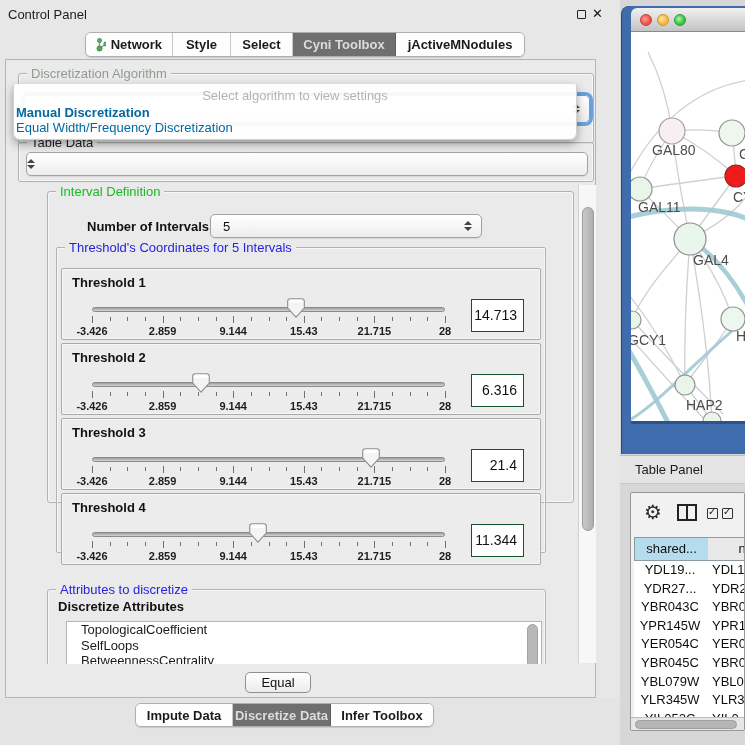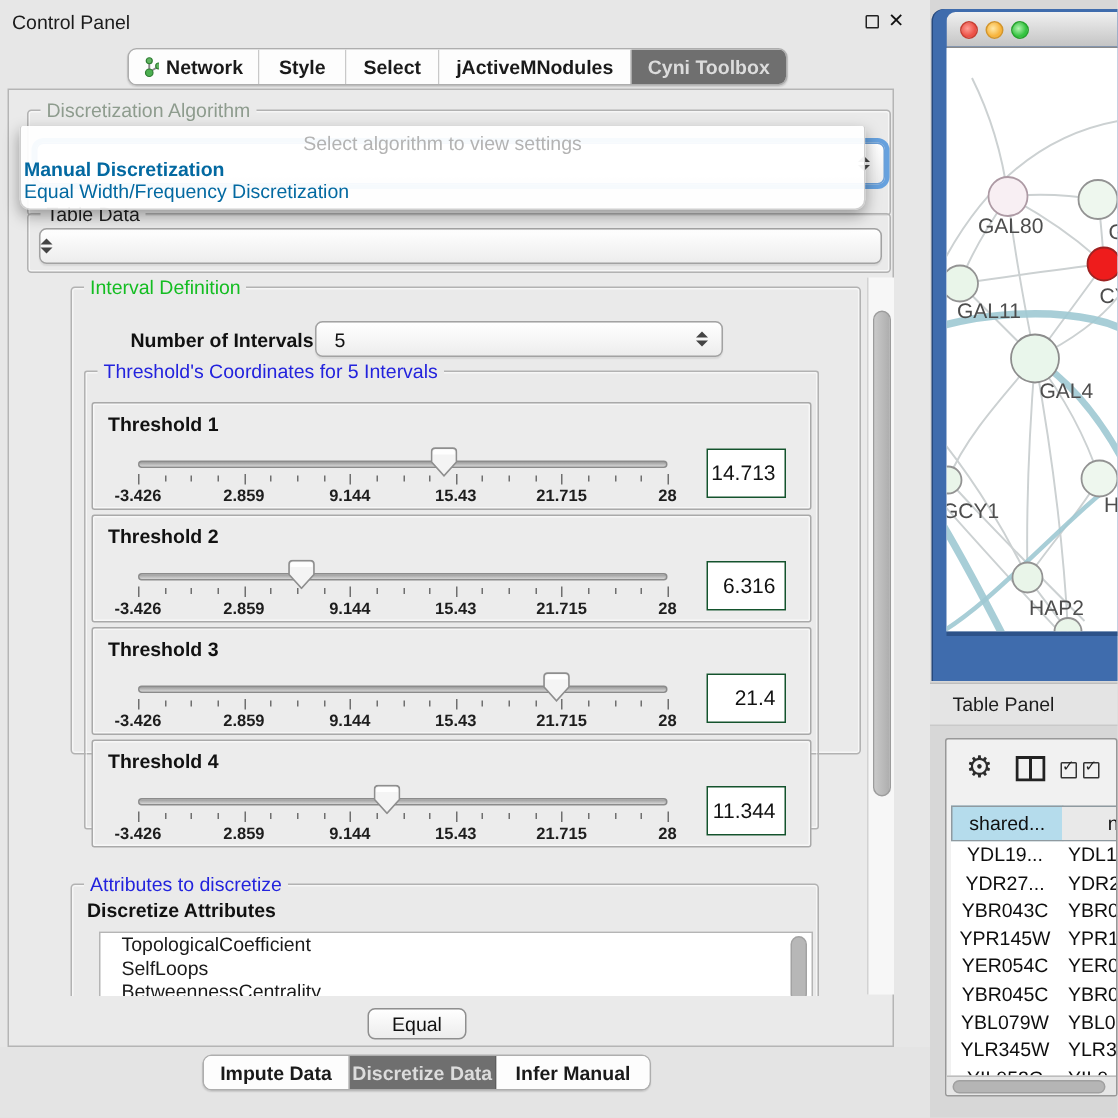--- a/index.html
+++ b/index.html
@@ -142,25 +142,25 @@
           <circle cx="9.8" cy="7" r="2" fill="#62b562" stroke="#2e7d32" stroke-width="0.8"></circle>
         </svg>
         <span>Network</span>
       </div>
       <div class="seg-tab" style="width: 58px;">
         <span>Style</span>
       </div>
       <div class="seg-tab" style="width: 62px;">
         <span>Select</span>
       </div>
+      <div class="seg-tab selected" style="width: 103px;">
+        <span>Cyni Toolbox</span>
+      </div>
       <div class="seg-tab" style="width: 128px;">
         <span>jActiveMNodules</span>
-      </div>
-      <div class="seg-tab selected" style="width: 103px;">
-        <span>Cyni Toolbox</span>
       </div>
     </div>
 
   <div id="cp-content">
 
     <div class="group" style="left:12px; top:13px; width:576px; height:71px;">
       <span class="group-title t-faded">Discretization Algorithm</span>
     </div>
     <div id="algo-combo" class="combo" style="left:18px; top:35px; width:566px; height:28px;">
       <span class="val"></span>
@@ -376,21 +376,21 @@
 
   <div id="bottom-strip"></div>
   <div id="bottom-tabs" class="seg">
       <div class="seg-tab" style="width: 97px;">
         <span>Impute Data</span>
       </div>
       <div class="seg-tab selected" style="width: 98px;">
         <span>Discretize Data</span>
       </div>
       <div class="seg-tab" style="width: 102px;">
-        <span>Infer Manual</span>
+        <span>Infer Toolbox</span>
       </div>
     </div>
 </div>
 
 <div id="right-dock">
 
   <div id="table-panel-bar">
     <span id="table-panel-title">Table Panel</span>
   </div>
 

